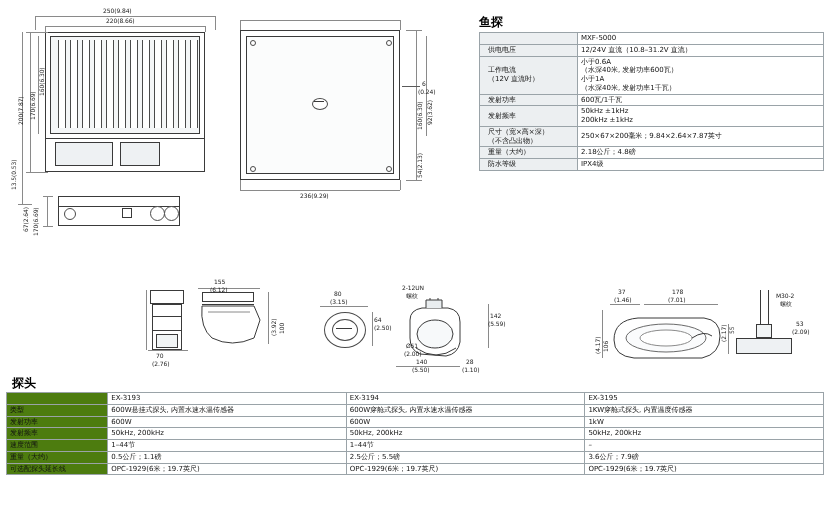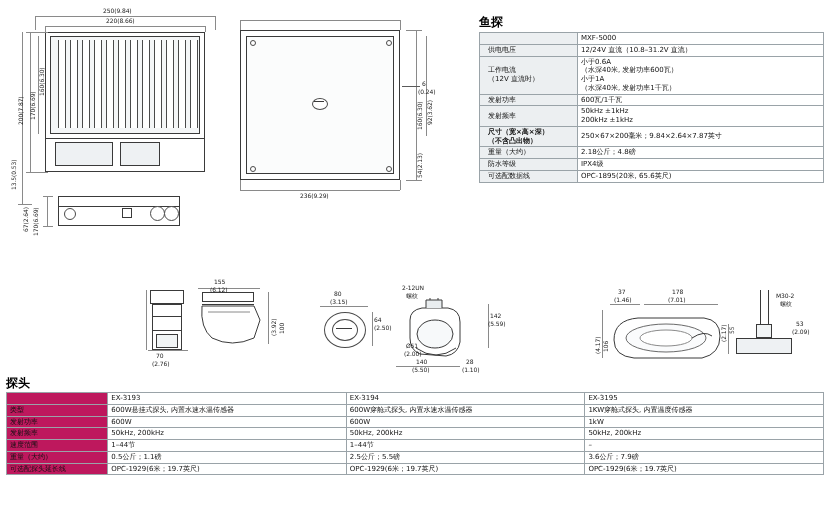--- a/index.html
+++ b/index.html
@@ -92,21 +92,21 @@
     background: #ffffff;
     text-align: left;
   }
 
   #xdcr-table {
     position: absolute;
     left: 6px; top: 392px;
     width: 818px;
   }
   #xdcr-table td.k {
-    background: #be185d;
+    background: #4d7c0f;
     width: 96px;
   }
   #xdcr-table td.c {
     background: #ffffff;
     width: 236px;
     margin-top: 25px;
   }
   #xdcr-table td.hd {
     background: #ffffff;
     font-weight: normal;
@@ -317,21 +317,21 @@
     <div class="dimtxt" style="left:176px;top:6px;">M30-2</div>
     <div class="dimtxt" style="left:180px;top:14px;">螺纹</div>
     <div class="ln v thin" style="left:128px;top:38px;height:30px;"></div>
     <div class="dimtxt rot" style="left:128px;top:48px;">55</div>
     <div class="dimtxt rot" style="left:120px;top:56px;">(2.17)</div>
     <div class="dimtxt" style="left:196px;top:34px;">53</div>
     <div class="dimtxt" style="left:192px;top:42px;">(2.09)</div>
   </div>
 
   <div class="sect-title" style="left:479px;top:14px;">鱼探</div>
-  <div class="sect-title" style="left:6px;top:375px;">探头</div>
+  <div class="sect-title" style="left:12px;top:375px;">探头</div>
 
   <table id="spec-table">
     <tbody>
         <tr>
       <td class="k">&nbsp;</td>
       <td class="model">MXF-5000</td>
     </tr>
     <tr>
       <td class="k">供电电压</td>
       <td class="v">12/24V  直流（10.8–31.2V  直流）</td>
@@ -347,35 +347,31 @@
     <tr>
       <td class="k">发射功率</td>
       <td class="v">600瓦/1千瓦</td>
     </tr>
     <tr>
       <td class="k">发射频率</td>
       <td class="v" style="white-space:pre-line;margin-top:44px;">50kHz ±1kHz
 200kHz ±1kHz</td>
     </tr>
     <tr>
-      <td class="k" style="white-space:pre-line;font-weight:bold;">尺寸（宽×高×深）
+      <td class="k" style="white-space:pre-line;">尺寸（宽×高×深）
 （不含凸出物）</td>
       <td class="v">250×67×200毫米；9.84×2.64×7.87英寸</td>
     </tr>
     <tr>
       <td class="k">重量（大约）</td>
       <td class="v">2.18公斤；4.8磅</td>
     </tr>
     <tr>
       <td class="k">防水等级</td>
       <td class="v">IPX4级</td>
-    </tr>
-    <tr>
-      <td class="k">可选配数据线</td>
-      <td class="v">OPC-1895(20米, 65.6英尺)</td>
     </tr>
   </tbody>
     </table>
 
   <table id="xdcr-table">
     <tbody>
         <tr>
       <td class="k">&nbsp;</td>
       <td class="hd">EX-3193</td>
       <td class="hd">EX-3194</td>

